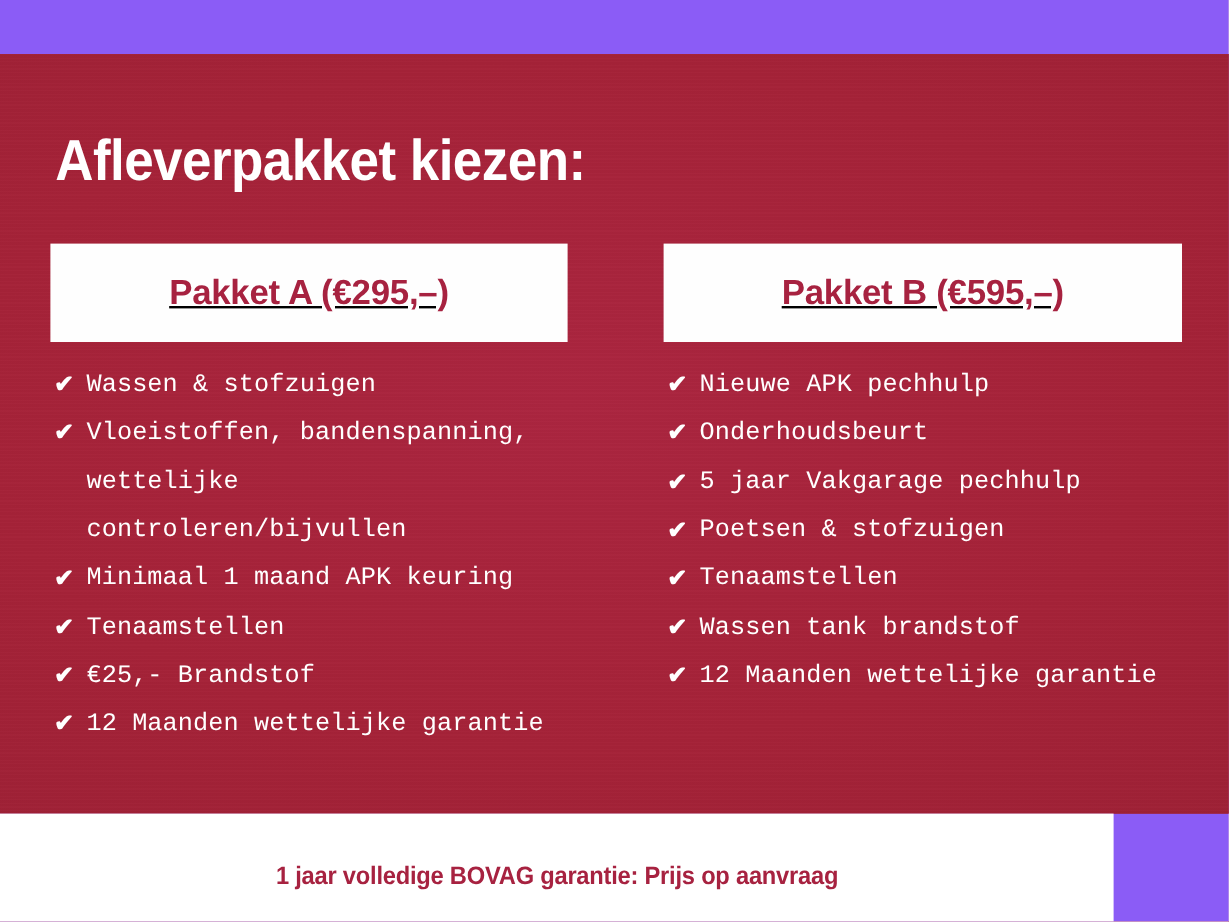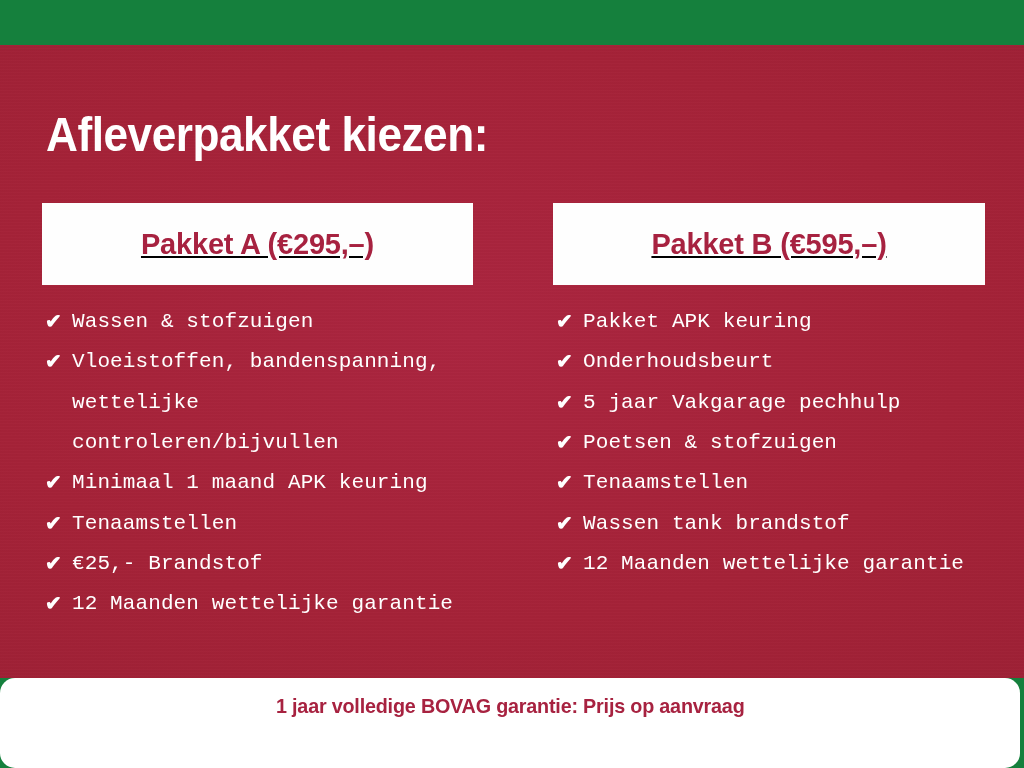--- a/index.html
+++ b/index.html
@@ -13,21 +13,21 @@
     overflow: hidden;
     background: #ffffff;
     font-family: "Liberation Sans", sans-serif;
     -webkit-font-smoothing: antialiased;
   }
 
   .slide {
     position: relative;
     width: 1024px;
     height: 768px;
-    background: #15803d;
+    background: #8b5cf6;
   }
 
   
   .red-panel {
     position: absolute;
     left: 0;
     top: 45px;
     width: 1024px;
     height: 633px;
     background: #a52238;
@@ -170,30 +170,29 @@
   .item-text {
     flex: 1 1 auto;
     font-family: Liberation Mono, monospace;
   }
 
   
   .footer {
     position: absolute;
     left: 0;
     top: 678px;
-    width: 1020px;
+    width: 928px;
     height: 90px;
     background: #ffffff;
     display: flex;
-    align-items: flex-start;
+    align-items: center;
     justify-content: center;
     padding-top: 16px;
     box-sizing: border-box;
     z-index: 7;
-    border-radius: 15px;
   }
   .footer-text {
     font-size: 21px;
     font-weight: 700;
     color: #a72240;
     letter-spacing: -0.2px;
     transform: scaleX(0.94);
     transform-origin: center;
     white-space: nowrap;
   }
@@ -242,21 +241,21 @@
       </ul>
     </div>
 
     <div class="col col-b">
       <div class="pkg-header">
         <span class="pkg-title">Pakket B (€595,–)</span>
       </div>
       <ul class="pkg-list">
         <li class="pkg-item">
           <span class="check">✔</span>
-          <span class="item-text">Pakket APK keuring</span>
+          <span class="item-text">Nieuwe APK pechhulp</span>
         </li>
         <li class="pkg-item">
           <span class="check">✔</span>
           <span class="item-text">Onderhoudsbeurt</span>
         </li>
         <li class="pkg-item">
           <span class="check">✔</span>
           <span class="item-text">5 jaar Vakgarage pechhulp</span>
         </li>
         <li class="pkg-item">

